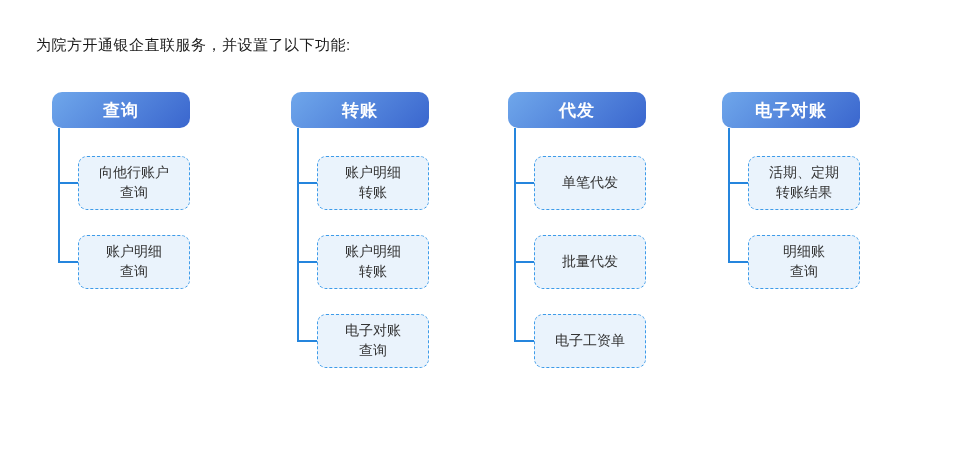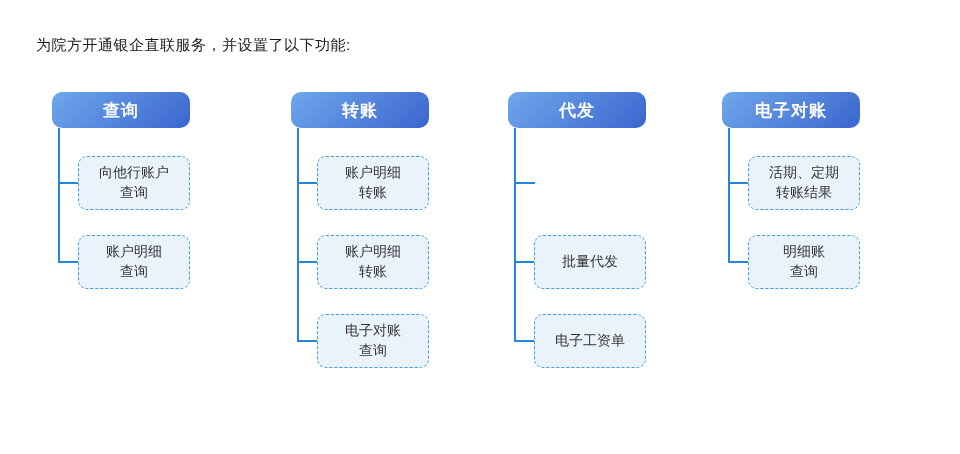--- a/index.html
+++ b/index.html
@@ -113,20 +113,21 @@
     <div class="child r3">电子对账
 查询</div>
   </div>
 
   <div class="column" style="left:508px">
     <div class="vline three"></div>
     <div class="hline r1"></div>
     <div class="hline r2"></div>
     <div class="hline r3"></div>
     <div class="cat-header">代发</div>
+    <div class="child r1">单笔代发</div>
     <div class="child r3">电子工资单</div>
     <div class="child r2">批量代发</div>
   </div>
 
   <div class="column" style="left:722px">
     <div class="vline two"></div>
     <div class="hline r1"></div>
     <div class="hline r2"></div>
     <div class="cat-header">电子对账</div>
     <div class="child r1">活期、定期

